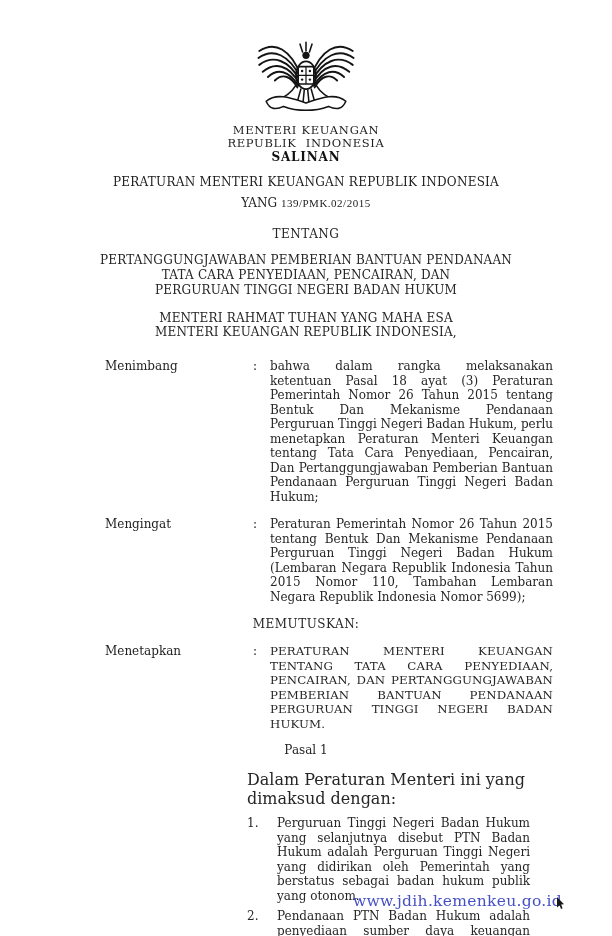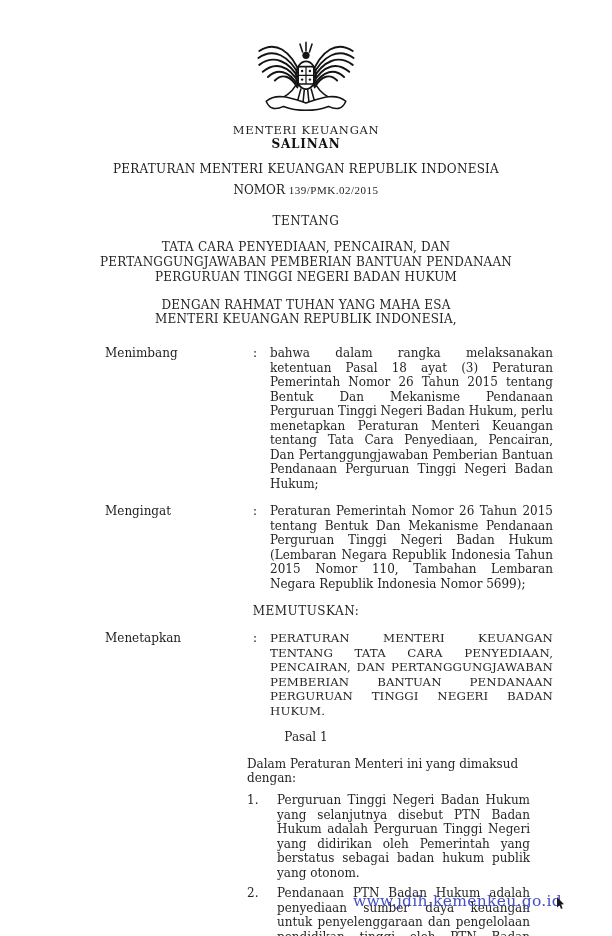--- a/index.html
+++ b/index.html
@@ -32,21 +32,21 @@
   }
   .clause-label{color:#222;}
   .clause-colon{text-align:left;}
   .clause-text{text-align:justify;}
   .m-menimbang{margin-top:20px;}
   .m-mengingat{margin-top:13px;}
   .memutuskan{margin-top:13px;font-size:12px;letter-spacing:.5px;}
   .m-menetapkan{margin-top:13px;}
   .m-menetapkan .clause-text{font-size:11.8px;letter-spacing:.1px;}
   .pasal{margin-top:12px;font-size:12px;}
-  .intro{margin:13px 0 0 247px;width:283px;font-size:12px;}
+  .intro{margin:13px 0 0 247px;width:283px;font-size:16px;}
   .items{margin:8px 0 0 247px;width:283px;}
   .item{
     display:grid;grid-template-columns:30px 253px;
     font-size:12px;line-height:14.5px;margin-bottom:6px;
   }
   .item-num{color:#262626;}
   .item-text{text-align:justify;}
   .footer-link{
     position:absolute;top:892px;right:50px;
     font-size:15.5px;letter-spacing:.3px;
@@ -86,40 +86,41 @@
     <path d="M60,40 L60,60 M51,50 L69,50" stroke="#141414" stroke-width="1.4"></path>
     <circle cx="55.5" cy="45" r="1.4" fill="#141414"></circle>
     <circle cx="64.5" cy="45" r="1.4" fill="#141414"></circle>
     <circle cx="55.5" cy="55" r="1.4" fill="#141414"></circle>
     <circle cx="64.5" cy="55" r="1.4" fill="#141414"></circle>
     <path d="M14,80 C26,70 42,76 60,82 C78,76 94,70 106,80 C102,90 94,90 86,86 C70,92 50,92 34,86 C26,90 18,90 14,80 Z" fill="#ffffff" stroke="#141414" stroke-width="1.8"></path>
   </svg>
 
   <div class="ministry center">
     <div>MENTERI KEUANGAN</div>
+    <div class="ministry-l2">REPUBLIK INDONESIA</div>
   </div>
 
   <div class="salinan center">SALINAN</div>
 
   <div class="regtitle center">PERATURAN MENTERI KEUANGAN REPUBLIK INDONESIA</div>
 
   <div class="nomor center">
-    <span>NOMOR</span>
+    <span>YANG</span>
     <span class="nomor-num">139/PMK.02/2015</span>
   </div>
 
   <div class="tentang center">TENTANG</div>
 
   <div class="subject center">
+    <div>PERTANGGUNGJAWABAN PEMBERIAN BANTUAN PENDANAAN</div>
     <div>TATA CARA PENYEDIAAN, PENCAIRAN, DAN</div>
-    <div>PERTANGGUNGJAWABAN PEMBERIAN BANTUAN PENDANAAN</div>
     <div>PERGURUAN TINGGI NEGERI BADAN HUKUM</div>
   </div>
 
-  <div class="grace center">DENGAN RAHMAT TUHAN YANG MAHA ESA</div>
+  <div class="grace center">MENTERI RAHMAT TUHAN YANG MAHA ESA</div>
 
   <div class="authority center">MENTERI KEUANGAN REPUBLIK INDONESIA,</div>
 
   <div class="clause m-menimbang">
     <div class="clause-label">Menimbang</div>
     <div class="clause-colon">:</div>
     <div class="clause-text">bahwa dalam rangka melaksanakan ketentuan Pasal 18 ayat (3) Peraturan Pemerintah Nomor 26 Tahun 2015 tentang Bentuk Dan Mekanisme Pendanaan Perguruan Tinggi Negeri Badan Hukum, perlu menetapkan Peraturan Menteri Keuangan tentang Tata Cara Penyediaan, Pencairan, Dan Pertanggungjawaban Pemberian Bantuan Pendanaan Perguruan Tinggi Negeri Badan Hukum;</div>
   </div>
 
   <div class="clause m-mengingat">

